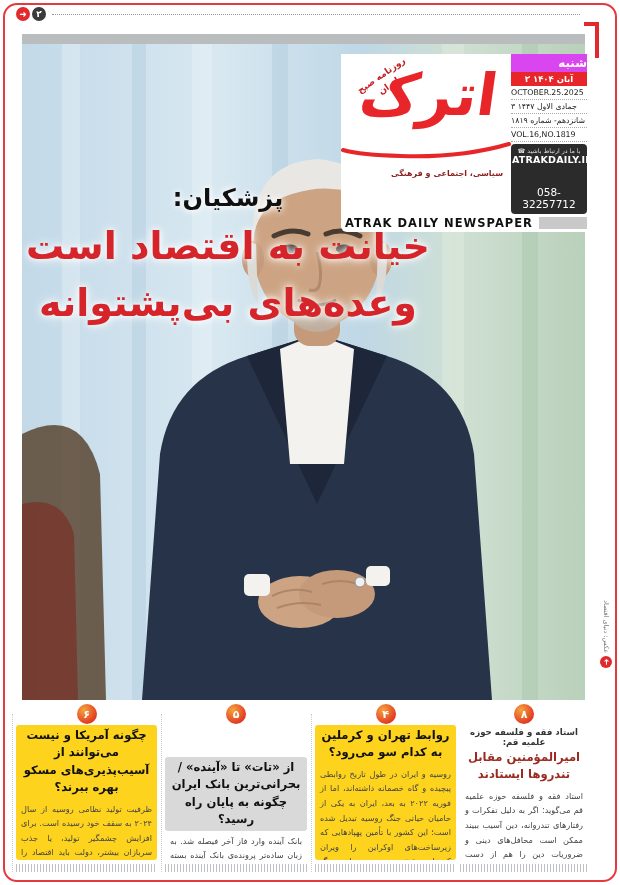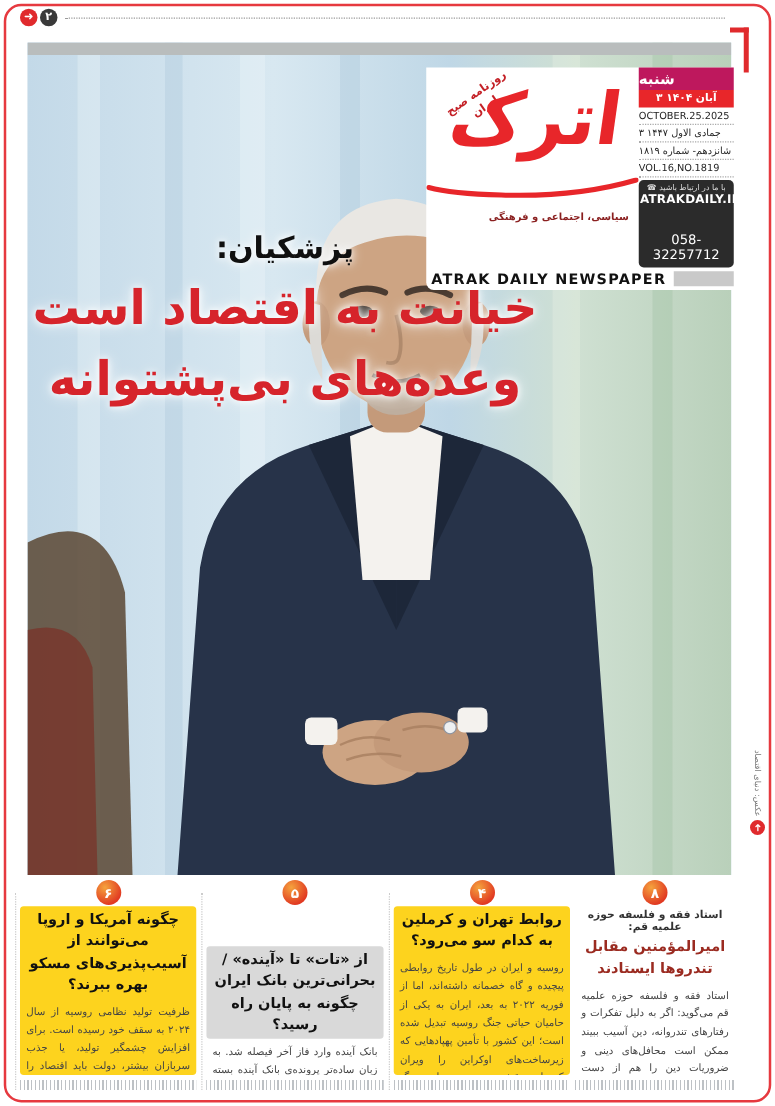--- a/index.html
+++ b/index.html
@@ -33,21 +33,21 @@
     border-radius:0 0 0 6px; }
   .mast-row { display:flex; }
   .logo-area { position:relative; flex:1; height:130px; overflow:hidden; }
   .logo-word { position:absolute; right:14px; top:12px; font-size:58px; font-weight:bold;
     color:#e8262a; transform:skewX(-8deg); line-height:1; }
   .logo-sub { position:absolute; left:14px; top:14px; font-size:9px; font-weight:bold;
     color:#c42127; transform:rotate(-35deg); width:60px; text-align:center; line-height:1.4; }
   .logo-swoosh { position:absolute; left:0; bottom:24px; width:100%; height:18px; }
   .logo-tagline { position:absolute; right:8px; bottom:6px; font-size:8px; color:#8a1f1f; font-weight:bold; }
   .datecol { width:76px; display:flex; flex-direction:column; font-size:8px; }
-  .d-weekday { background:#be185d; color:#fff; text-align:left; font-size:12px;
+  .d-weekday { background:#d946ef; color:#fff; text-align:right; font-size:12px;
     font-weight:bold; padding:2px 0; }
   .d-red { background:#e8262a; color:#fff; text-align:center; font-size:8.5px;
     font-weight:bold; padding:2px 0; }
   .d-row { text-align:left; color:#222; padding:2px 0; border-bottom:1px dotted #aaa;
     white-space:nowrap; overflow:hidden; font-size:7.8px; }
   .d-contact { margin-top:2px; background:#2b2b2b; border-radius:4px; color:#fff;
     text-align:center; padding:3px 1px 4px; }
   .d-contact .c1 { font-size:6.3px; color:#ddd; }
   .d-contact .c2 { font-size:9.5px; font-weight:bold; letter-spacing:.2px; }
   .d-contact .c3 { font-size:10.5px;margin-top:21px; }
@@ -246,20 +246,20 @@
           <div class="t-title">از «تات» تا «آینده» / بحرانی‌ترین بانک ایران چگونه به پایان راه رسید؟</div>
         </div>
         <div class="t-body">بانک آینده وارد فاز آخر فیصله شد. به زبان ساده‌تر پرونده‌ی بانک آینده بسته شد تا بانکی که سالیانی طولانی است به نقطه‌ی بحرانی نظام بانکی تبدیل شده است برای همیشه از عرصه کنار برود. چگونه؟ با ادغام در بانک ملی. درست وقتی شما این گزارش را می‌خوانید تابلوهای بانک آینده در حال تعویض هستند و نام بانک ملی بر سر در شعبه‌های این بانک قرار خواهد گرفت. اما بانک آینده از چه زمانی در عرصه‌ی بانکداری ایران اعلام حضور کرد؟..</div>
       </div>
       <div class="comb"></div>
     </div>
 
     <div class="tcol">
       <div class="badge">۶</div>
       <div class="tbox yellow">
-        <div class="t-title">چگونه آمریکا و اروپا می‌توانند از آسیب‌پذیری‌های مسکو بهره ببرند؟</div>
+        <div class="t-title">چگونه آمریکا و نیست می‌توانند از آسیب‌پذیری‌های مسکو بهره ببرند؟</div>
         <div class="t-body">ظرفیت تولید نظامی روسیه از سال ۲۰۲۴ به سقف خود رسیده است. برای افزایش چشمگیر تولید، یا جذب سربازان بیشتر، دولت باید اقتصاد را به‌طور کامل به حالت جنگی ببرد و منابع غیرنظامی را به تولید نظامی اختصاص دهد، ولی مسکو از ترس کمبود کالا و ناآرامی اجتماعی از این کار خودداری کرده است. روسیه برای ادامه جنگ علیه اوکراین اقتصاد خود را نظامی کرده است. برخلاف تصور رایج در خارج، اقتصاد روسیه هنوز کاملاً در وضعیت جنگی نیست...</div>
       </div>
       <div class="comb"></div>
     </div>
 
   </div>
 </div>
 
 </body></html>

